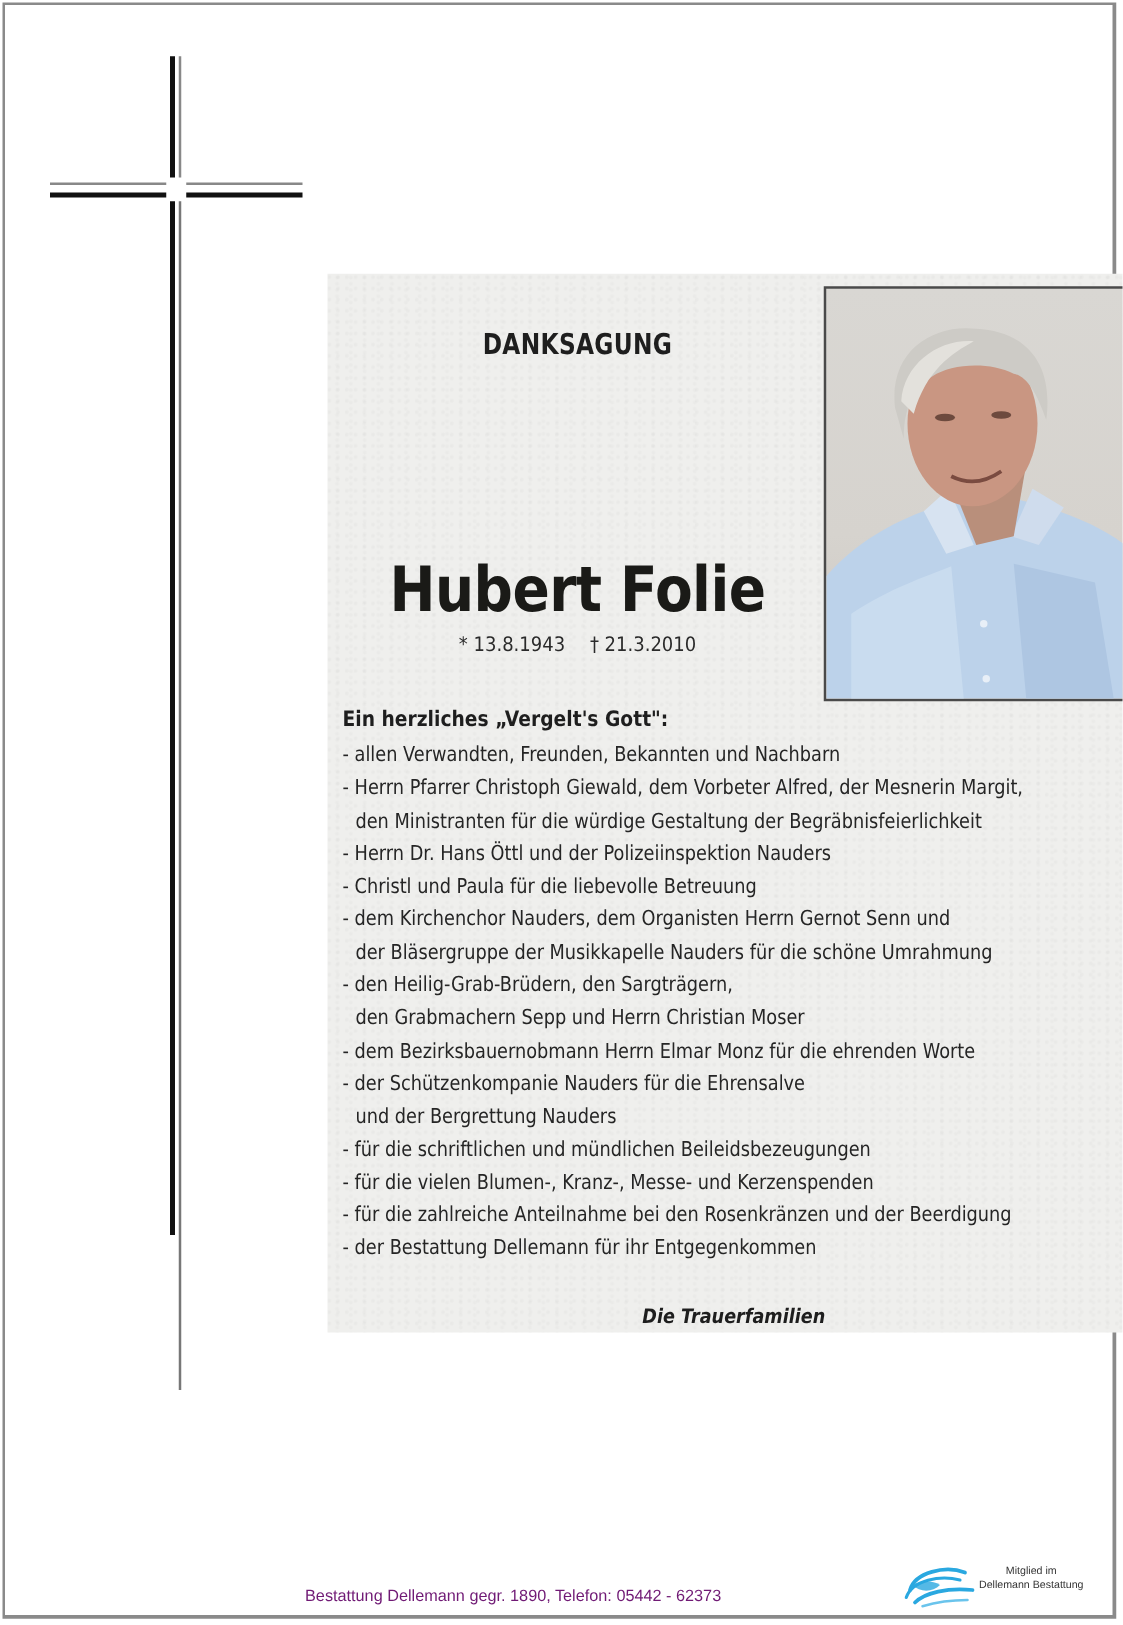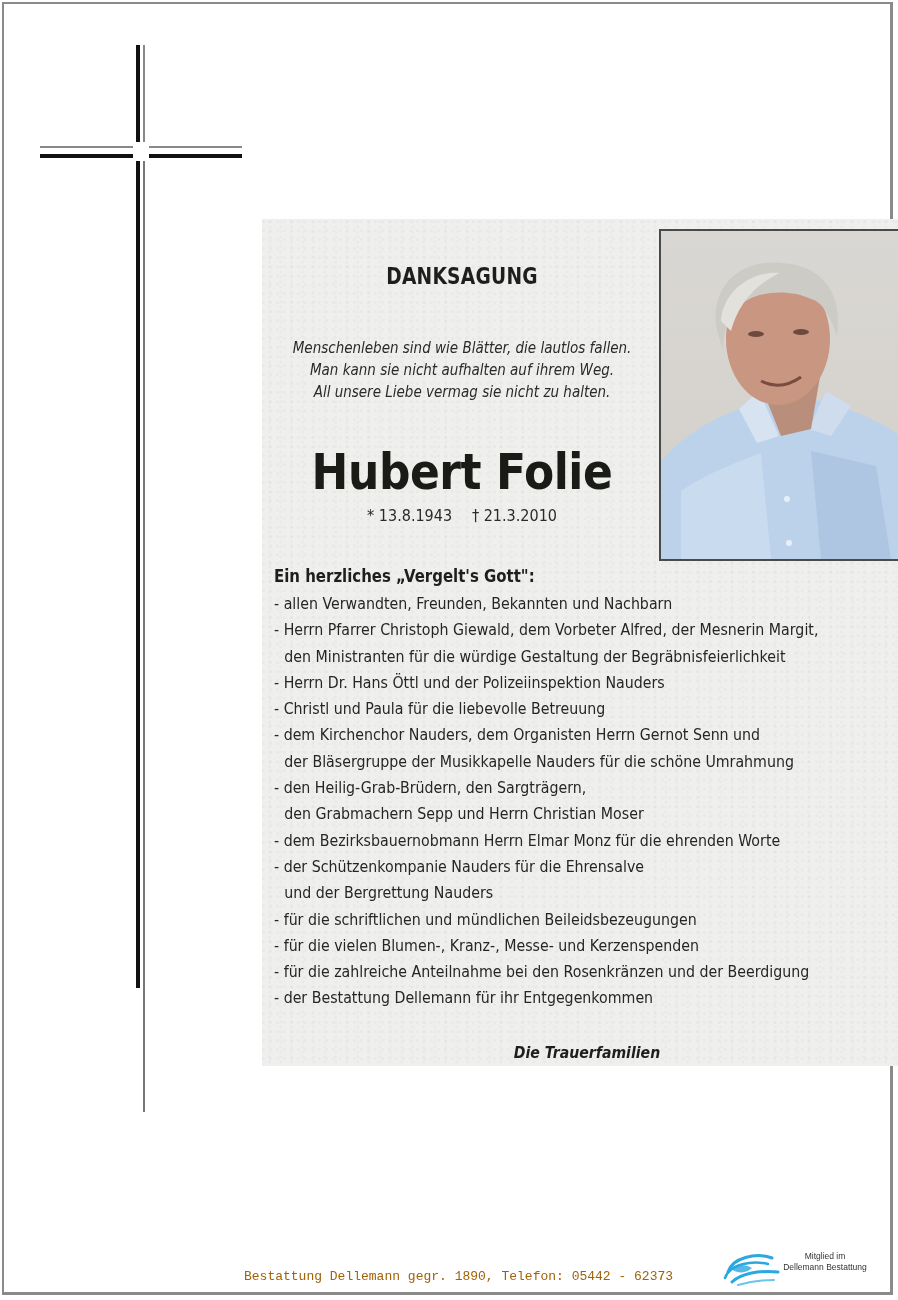--- a/index.html
+++ b/index.html
@@ -69,22 +69,22 @@
     .list .item { white-space: nowrap; }
     .list .cont { padding-left: 12px; white-space: nowrap; }
     .signature {
       position: absolute; left: 0; width: 650px; top: 824px; text-align: center;
       font-style: italic; font-weight: bold; font-size: 16px; color: #1e1e1e;
       transform: scaleX(0.88); transform-origin: center; white-space: nowrap;
     }
 
     
     .footer-text {
-      position: absolute; left: 244px; top: 1269px; font-family: Liberation Mono, monospace;
-      font-size: 13px; color: #a16207;
+      position: absolute; left: 244px; top: 1269px; font-family: Liberation Sans, sans-serif;
+      font-size: 13px; color: #701a75;
     }
     .logo { position: absolute; left: 722px; top: 1248px; width: 150px; height: 40px; }
     .logo-text {
       position: absolute; left: 60px; top: 3px; font-family: "Liberation Sans", sans-serif;
       font-size: 8.5px; color: #333; text-align: center; line-height: 11px; width: 86px;
     }
   </style>
 </head>
 <body>
 
@@ -97,25 +97,20 @@
   <div class="cross-line v2-gray"></div>
   <div class="cross-line h-gray-l"></div>
   <div class="cross-line h-dark-l"></div>
   <div class="cross-line h-gray-r"></div>
   <div class="cross-line h-dark-r"></div>
 </div>
 
 <div class="clipping">
   <div class="heading">DANKSAGUNG</div>
 
-  <div class="poem">
-    <div>Menschenleben sind wie Blätter, die lautlos fallen.</div>
-    <div>Man kann sie nicht aufhalten auf ihrem Weg.</div>
-    <div>All unsere Liebe vermag sie nicht zu halten.</div>
-  </div>
 
   <div class="name">Hubert Folie</div>
   <div class="dates">
     <span>* 13.8.1943</span><span>† 21.3.2010</span>
   </div>
 
   <div class="photo" title="portrait of elderly man with grey hair in light blue shirt">
     <svg width="239" height="328" viewBox="0 0 239 328">
 
       <path d="M0 230 C30 195 70 180 95 172 L150 168 C185 175 220 190 239 205 L239 328 L0 328 Z" fill="#bcd2ea"></path>

